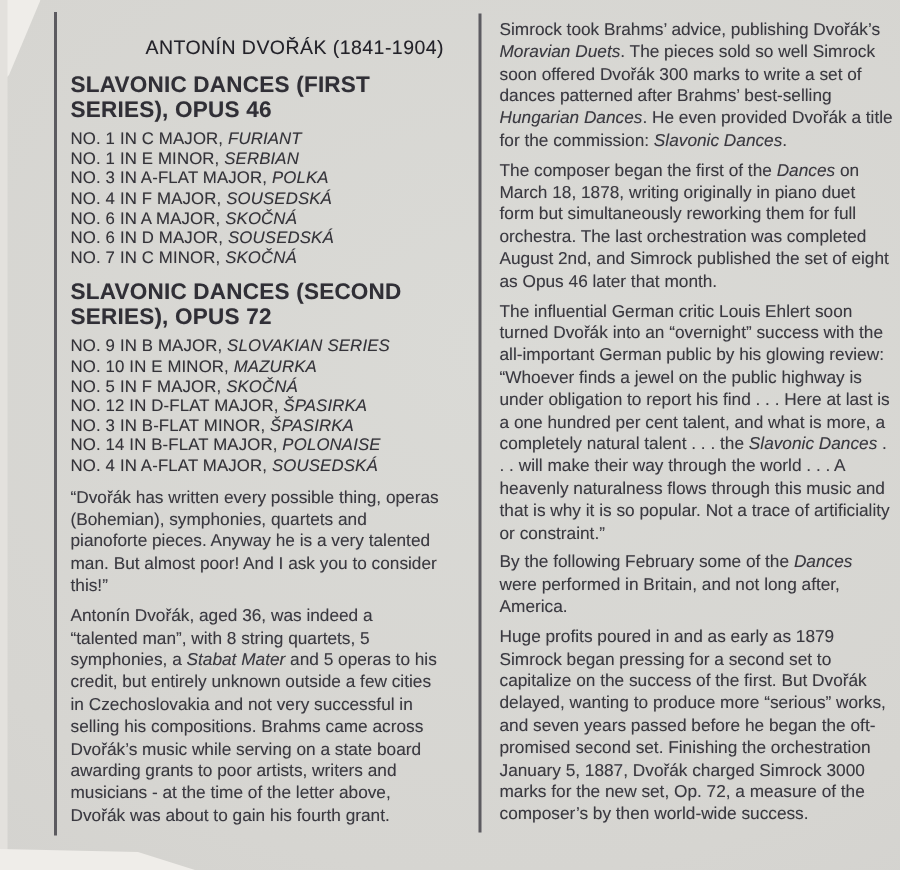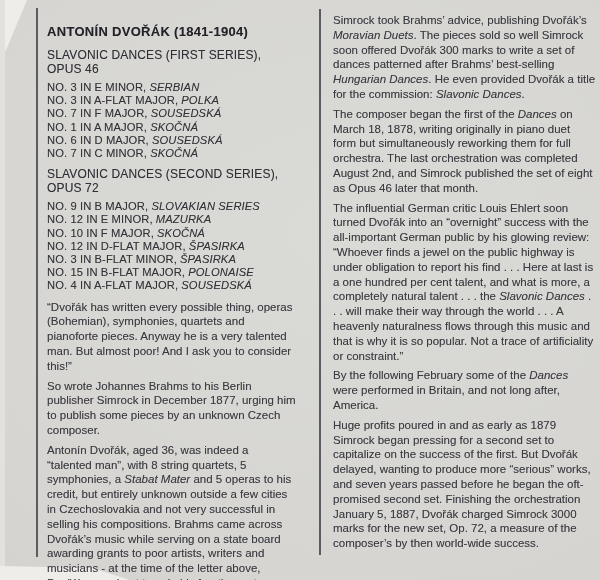--- a/index.html
+++ b/index.html
@@ -17,61 +17,61 @@
     clip-path:polygon(0 0,27px 0,6px 50px,0 56px);}
   .edge-strip{left:0;top:0;width:5px;height:580px;background:#e3e1dd;}
   .edge-bottom{left:0;top:552px;width:130px;height:28px;background:var(--edge);
     clip-path:polygon(0 14px,0 28px,130px 28px,92px 16px);}
   .rule{position:absolute;width:1.5px;background:var(--rule);opacity:.85;}
   .rule-left{left:36px;top:8px;height:549px;}
   .rule-mid{left:319px;top:9px;height:546px;}
   .col{position:absolute;}
   .col-left{left:47px;top:24px;width:249px;}
   .col-right{left:333px;top:13px;width:263px;}
-  h1{font-size:13px;font-weight:bold;letter-spacing:.3px;margin:0 0 9px;color:var(--heading);}
-  h2{font-size:12px;font-weight:400;letter-spacing:.15px;margin:0 0 5px;color:#302f36;}
+  h1{font-size:13px;font-weight:normal;letter-spacing:.3px;margin:0 0 9px;color:var(--heading);text-align:right;}
+  h2{font-size:15px;font-weight:700;letter-spacing:.15px;margin:0 0 5px;color:#302f36;}
   .dances{margin:0 0 7px;}
   .dance{font-size:11.2px;line-height:13.2px;letter-spacing:.1px;white-space:nowrap;color:#343339;}
   p{font-size:11.5px;line-height:14.8px;margin:0 0 5px;}
   .it{font-style:italic;}
   .scan *{text-shadow:0 0 .5px rgba(58,57,64,.35);}
 </style>
 </head>
 <body>
 
 <div class="scan">
   <div class="edge edge-top"></div>
   <div class="edge edge-strip"></div>
   <div class="edge edge-bottom"></div>
   <div class="rule rule-left"></div>
   <div class="rule rule-mid"></div>
 
   <div class="col col-left">
     <h1>ANTONÍN DVOŘÁK (1841-1904)</h1>
     <h2>SLAVONIC DANCES (FIRST SERIES), OPUS 46</h2>
     <div class="dances">
-        <div class="dance"><span>NO. 3 IN E MINOR, </span><span class="it">SERBIAN</span></div>
+        <div class="dance"><span>NO. 1 IN C MAJOR, </span><span class="it">FURIANT</span></div>
+        <div class="dance"><span>NO. 1 IN E MINOR, </span><span class="it">SERBIAN</span></div>
         <div class="dance"><span>NO. 3 IN A-FLAT MAJOR, </span><span class="it">POLKA</span></div>
-        <div class="dance"><span>NO. 7 IN F MAJOR, </span><span class="it">SOUSEDSKÁ</span></div>
-        <div class="dance"><span>NO. 1 IN A MAJOR, </span><span class="it">SKOČNÁ</span></div>
+        <div class="dance"><span>NO. 4 IN F MAJOR, </span><span class="it">SOUSEDSKÁ</span></div>
+        <div class="dance"><span>NO. 6 IN A MAJOR, </span><span class="it">SKOČNÁ</span></div>
         <div class="dance"><span>NO. 6 IN D MAJOR, </span><span class="it">SOUSEDSKÁ</span></div>
         <div class="dance"><span>NO. 7 IN C MINOR, </span><span class="it">SKOČNÁ</span></div>
       </div>
     <h2>SLAVONIC DANCES (SECOND SERIES), OPUS 72</h2>
     <div class="dances">
         <div class="dance"><span>NO. 9 IN B MAJOR, </span><span class="it">SLOVAKIAN SERIES</span></div>
-        <div class="dance"><span>NO. 12 IN E MINOR, </span><span class="it">MAZURKA</span></div>
-        <div class="dance"><span>NO. 10 IN F MAJOR, </span><span class="it">SKOČNÁ</span></div>
+        <div class="dance"><span>NO. 10 IN E MINOR, </span><span class="it">MAZURKA</span></div>
+        <div class="dance"><span>NO. 5 IN F MAJOR, </span><span class="it">SKOČNÁ</span></div>
         <div class="dance"><span>NO. 12 IN D-FLAT MAJOR, </span><span class="it">ŠPASIRKA</span></div>
         <div class="dance"><span>NO. 3 IN B-FLAT MINOR, </span><span class="it">ŠPASIRKA</span></div>
-        <div class="dance"><span>NO. 15 IN B-FLAT MAJOR, </span><span class="it">POLONAISE</span></div>
+        <div class="dance"><span>NO. 14 IN B-FLAT MAJOR, </span><span class="it">POLONAISE</span></div>
         <div class="dance"><span>NO. 4 IN A-FLAT MAJOR, </span><span class="it">SOUSEDSKÁ</span></div>
       </div>
     <p><span>“Dvořák has written every possible thing, operas (Bohemian), symphonies, quartets and pianoforte pieces. Anyway he is a very talented man. But almost poor! And I ask you to consider this!”</span></p>
-    <p><span>So wrote Johannes Brahms to his Berlin publisher Simrock in December 1877, urging him to publish some pieces by an unknown Czech composer.</span></p>
     <p><span>Antonín Dvořák, aged 36, was indeed a “talented man”, with 8 string quartets, 5 symphonies, a </span><span class="it">Stabat Mater</span><span> and 5 operas to his credit, but entirely unknown outside a few cities in Czechoslovakia and not very successful in selling his compositions. Brahms came across Dvořák’s music while serving on a state board awarding grants to poor artists, writers and musicians - at the time of the letter above, Dvořák was about to gain his fourth grant.</span></p>
   </div>
 
   <div class="col col-right">
     <p><span>Simrock took Brahms’ advice, publishing Dvořák’s </span><span class="it">Moravian Duets</span><span>. The pieces sold so well Simrock soon offered Dvořák 300 marks to write a set of dances patterned after Brahms’ best-selling </span><span class="it">Hungarian Dances</span><span>. He even provided Dvořák a title for the commission: </span><span class="it">Slavonic Dances</span><span>.</span></p>
     <p><span>The composer began the first of the </span><span class="it">Dances</span><span> on March 18, 1878, writing originally in piano duet form but simultaneously reworking them for full orchestra. The last orchestration was completed August 2nd, and Simrock published the set of eight as Opus 46 later that month.</span></p>
     <p><span>The influential German critic Louis Ehlert soon turned Dvořák into an “overnight” success with the all-important German public by his glowing review: “Whoever finds a jewel on the public highway is under obligation to report his find . . . Here at last is a one hundred per cent talent, and what is more, a completely natural talent . . . the </span><span class="it">Slavonic Dances</span><span> . . . will make their way through the world . . . A heavenly naturalness flows through this music and that is why it is so popular. Not a trace of artificiality or constraint.”</span></p>
     <p><span>By the following February some of the </span><span class="it">Dances</span><span> were performed in Britain, and not long after, America.</span></p>
     <p><span>Huge profits poured in and as early as 1879 Simrock began pressing for a second set to capitalize on the success of the first. But Dvořák delayed, wanting to produce more “serious” works, and seven years passed before he began the oft-promised second set. Finishing the orchestration January 5, 1887, Dvořák charged Simrock 3000 marks for the new set, Op. 72, a measure of the composer’s by then world-wide success.</span></p>
   </div>

